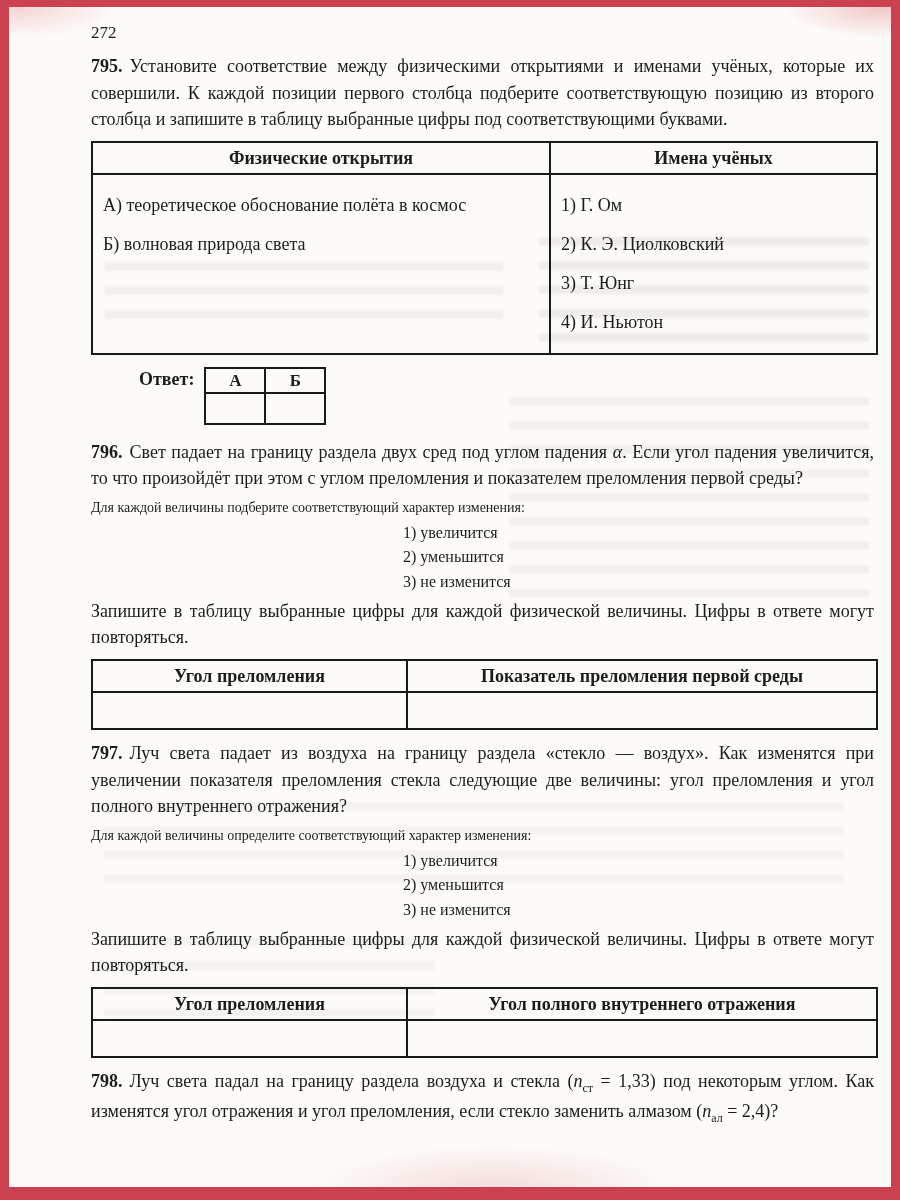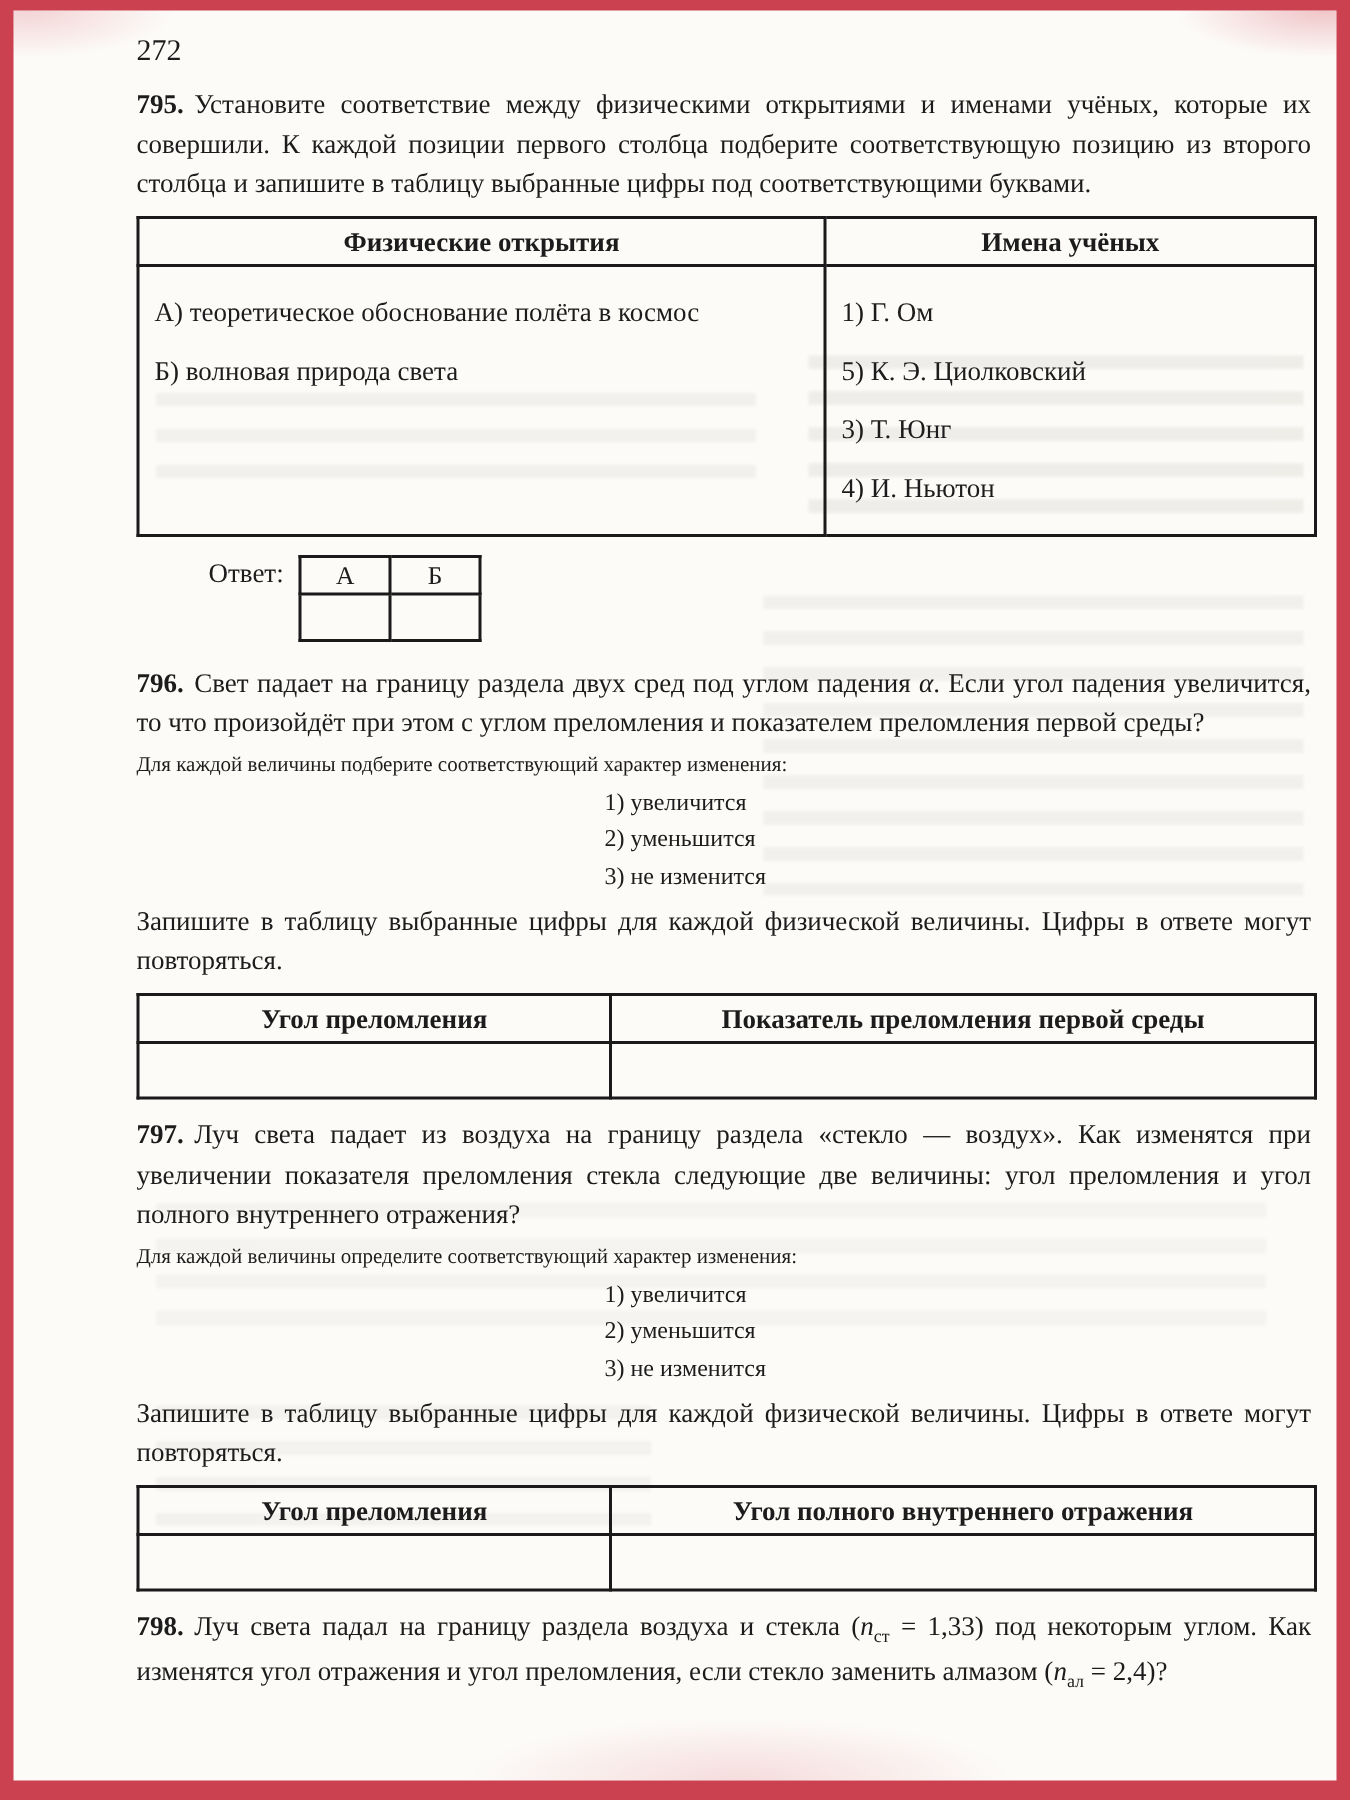--- a/index.html
+++ b/index.html
@@ -8,33 +8,33 @@
     border:solid #cb4150;border-width:7px 9px 13px 9px;
     background:
       radial-gradient(ellipse 140px 45px at 99% 0%, rgba(220,110,122,.38), transparent 70%),
       radial-gradient(ellipse 140px 45px at 1% 0%, rgba(220,110,122,.28), transparent 70%),
       radial-gradient(ellipse 260px 60px at 55% 100%, rgba(220,110,122,.22), transparent 70%),
       #fcfbf8;
     font-family:"Liberation Serif","DejaVu Serif",serif;
     color:#1c1c1c;overflow:hidden;
   }
   .content{position:relative;z-index:2;padding:16px 17px 0 82px;}
-  .pagehead{display:flex;justify-content:space-between;align-items:center;font-size:20px;margin-bottom:4px;}
+  .pagehead{display:flex;justify-content:space-between;align-items:center;font-size:17px;margin-bottom:4px;}
   .chapter{font-style:italic;}
   p.jtext{font-size:18px;line-height:1.48;text-align:justify;margin:10px 0 6px 0;}
   .pnum{font-weight:bold;margin-right:7px;}
   .mathvar{font-style:italic;font-family:"Liberation Serif","DejaVu Serif",serif;}
   sub{font-size:12px;}
   table.qtable{border-collapse:collapse;width:785px;margin:8px 0 10px 0;table-layout:fixed;font-size:18px;}
   table.qtable th, table.qtable td{border:2px solid #1a1a1a;vertical-align:top;}
   table.qtable th{font-weight:bold;text-align:center;padding:3px 18px;line-height:1.35;}
   table.qtable td{padding:4px 10px;line-height:1.45;}
   td.emptycell{height:27px;}
   .cell-line{margin:13px 0;}
-  .answer-wrap{display:flex;align-items:flex-start;margin:12px 0 14px 48px;}
+  .answer-wrap{display:flex;align-items:flex-start;margin:12px 0 14px 48px;font-weight:bold;}
   .answer-label{font-size:18px;margin-right:10px;padding-top:2px;}
   table.atable{border-collapse:collapse;}
   table.atable td{border:2px solid #1a1a1a;width:56px;text-align:center;font-size:17px;}
   table.atable td.ahead{height:21px;line-height:21px;}
   table.atable td.abody{height:27px;}
   .prompt{font-size:14px;line-height:1.48;margin:2px 0;}
   .options{margin:2px 0 2px 312px;font-size:16px;line-height:1.48;}
   .options div{margin:1px 0;}
   
   .bleed{position:absolute;z-index:1;opacity:.13;filter:blur(1.1px);pointer-events:none;
@@ -75,21 +75,21 @@
           <th>Физические открытия</th>
           <th>Имена учёных</th>
         </tr>
         <tr>
           <td>
             <div class="cell-line">А) теоретическое обоснование полёта в космос</div>
             <div class="cell-line">Б) волновая природа света</div>
           </td>
           <td>
             <div class="cell-line">1) Г. Ом</div>
-            <div class="cell-line">5) К. Э. Циолковский</div>
+            <div class="cell-line">2) К. Э. Циолковский</div>
             <div class="cell-line">3) Т. Юнг</div>
             <div class="cell-line">4) И. Ньютон</div>
           </td>
         </tr>
       </tbody>
         </table>
 
       <div class="answer-wrap">
         <span class="answer-label">Ответ:</span>
         <table class="atable">

